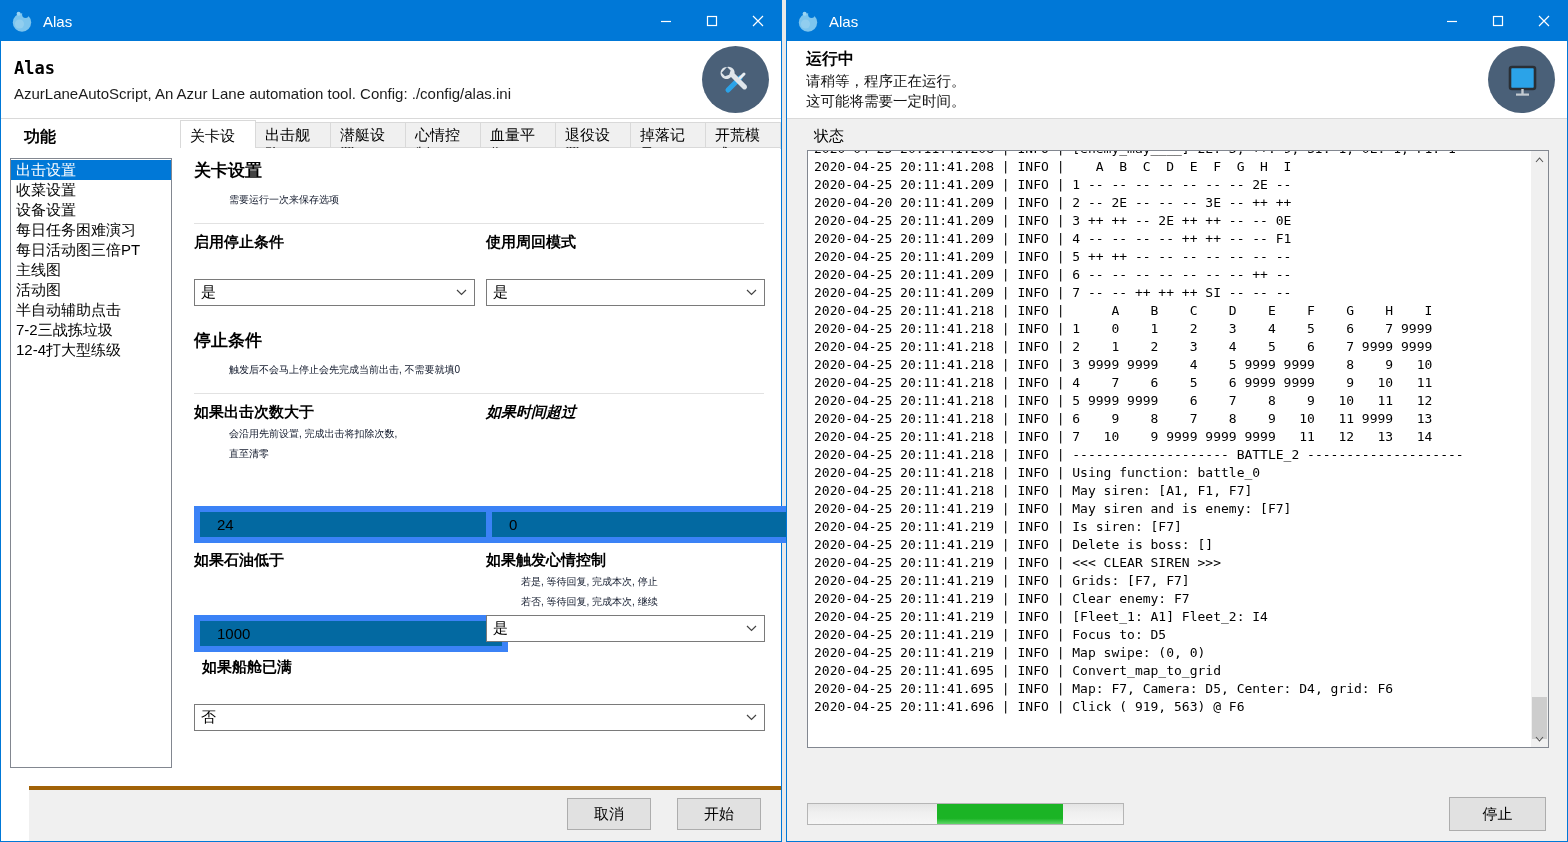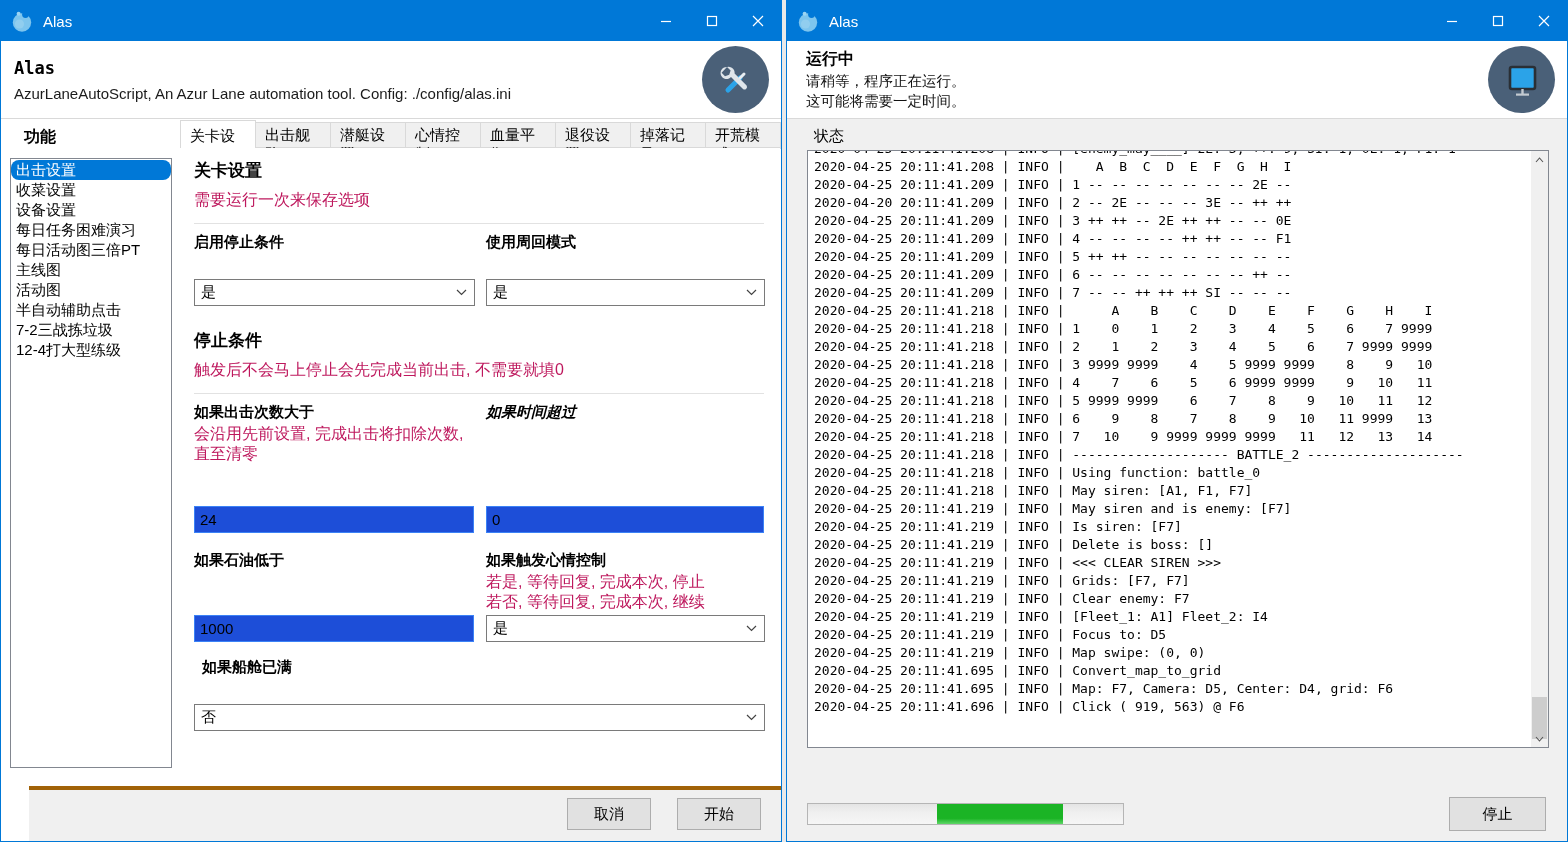--- a/index.html
+++ b/index.html
@@ -23,37 +23,37 @@
   .hd-title{font-weight:bold;font-size:16px;position:absolute;left:19px;top:8px;}
   .hd-msg{font-size:14.5px;position:absolute;left:19px;top:30px;line-height:20px;color:#111;white-space:pre-line;}
   .round-icon{position:absolute;right:12px;top:5px;width:67px;height:67px;border-radius:50%;
               background:#4a6078;display:flex;align-items:center;justify-content:center;}
 
   
   .sb-heading{position:absolute;left:23px;top:126px;font-weight:bold;font-size:16px;}
   .listbox{position:absolute;left:9px;top:157px;width:160px;height:607px;background:#fff;
            border:1px solid #828790;padding-top:1px;overflow:hidden;}
   .list-item{font-size:15px;line-height:20px;padding:0 5px;white-space:nowrap;cursor:default;}
-  .list-item.selected{background:#0078d7;color:#fff;border-radius:8px;}
+  .list-item.selected{background:#0078d7;color:#fff;}
 
   .tabstrip{position:absolute;left:179px;top:120px;right:0;height:27px;display:flex;
             align-items:flex-end;border-bottom:1px solid #d9d9d9;}
   .tab{font-size:15px;padding:2px 9px 3px 9px;background:#f0f0f0;border:1px solid #d9d9d9;
        border-left:none;height:19px;line-height:19px;cursor:default;}
   .tab:first-child{border-left:1px solid #d9d9d9;}
   .tab.selected{background:#fff;border-bottom:1px solid #fff;margin-bottom:-1px;padding-top:5px;}
 
   .tabcontent{position:absolute;left:179px;top:147px;right:1px;bottom:52px;background:#fff;}
   .fi{position:absolute;}
   .h1{font-weight:bold;font-size:17px;}
   .lbl{font-weight:bold;font-size:15px;}
-  .desc{font-size:16px;color:#be185d;line-height:20px;white-space:pre-line;}
+  .desc{font-size:10px;color:#0f172a;line-height:20px;white-space:pre-line;margin-left:35px;}
   .hr{position:absolute;height:1px;background:#e2e2e2;left:14px;right:16px;}
-  .tbox{position:absolute;height:25px;border:1px solid #3b82f6;background:#1d4ed8;font-size:15px;
-        padding:0 5px;font-family:"Liberation Sans",sans-serif;box-sizing:content-box;}
+  .tbox{position:absolute;height:25px;border:6px solid #3b82f6;background:#0369a1;font-size:15px;
+        padding:0 17px;font-family:"Liberation Sans",sans-serif;box-sizing:content-box;}
   .sel{position:absolute;height:25px;border:1px solid #7a7a7a;background:#fff;display:flex;
        align-items:center;font-size:15px;padding-left:6px;cursor:default;}
   .sel .chev{position:absolute;right:7px;top:9px;}
 
   .footer{position:absolute;left:0;right:0;bottom:0;height:51px;background:#f0f0f0;border-top:4px solid #a16207;margin-left:28px;}
   .btn{position:absolute;top:8px;height:32px;background:#e1e1e1;border:1px solid #adadad;
        font-size:15px;font-family:"Liberation Sans",sans-serif;cursor:default;}
 
   
   .rw-body{position:absolute;top:118px;bottom:0;left:0;right:0;background:#f0f0f0;}

